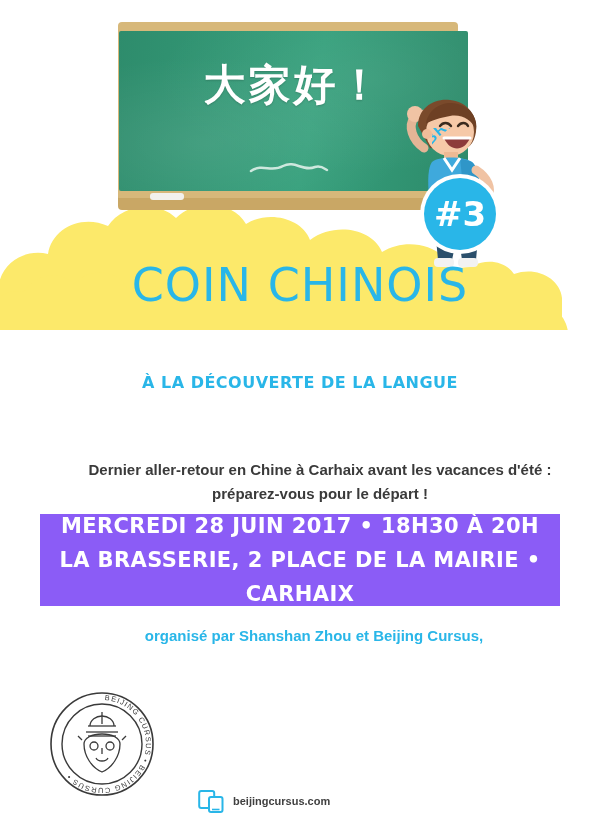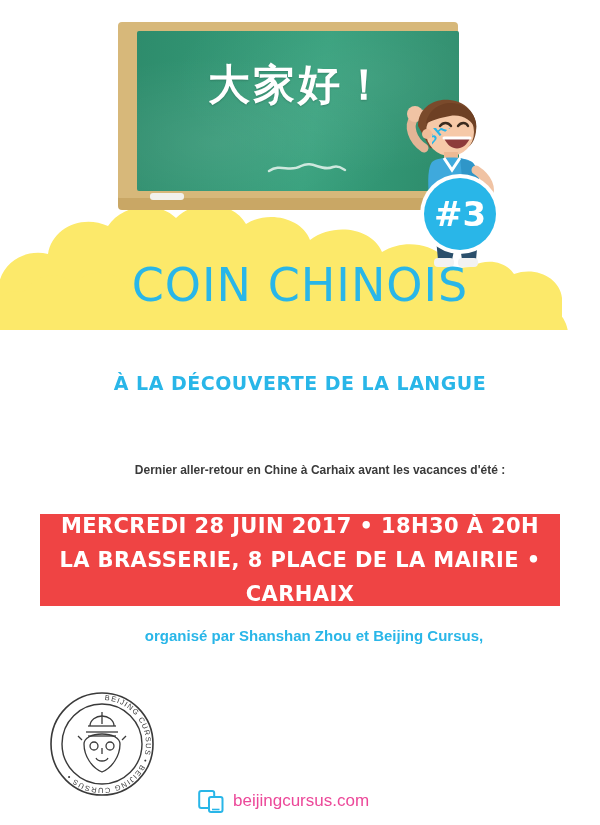--- a/index.html
+++ b/index.html
@@ -40,28 +40,29 @@
   .board-frame::after {
     content: "";
     position: absolute;
     left: 0; bottom: -10px;
     width: 340px; height: 12px;
     background: #c9a765;
     border-radius: 0 0 4px 4px;
   }
   .board-inner {
     position: absolute;
-    left: 19px; top: 9px;
+    left: 1px; top: 9px;
     width: 322px; height: 160px;
     background: #2f8f6e;
     background-image:
       radial-gradient(ellipse at 25% 70%, rgba(255,255,255,0.09), rgba(255,255,255,0) 55%),
       radial-gradient(ellipse at 70% 30%, rgba(255,255,255,0.07), rgba(255,255,255,0) 60%),
       linear-gradient(100deg, #2e8c6c 0%, #36a07c 55%, #2d8a6a 100%);
     border-radius: 2px;
+    padding-left: 27px;
   }
   .board-text {
     position: absolute;
     left: 0; right: 0; top: 26px;
     text-align: center;
     color: #ffffff;
     font-size: 42px;
     letter-spacing: 3px;
     font-family: "DejaVu Sans", sans-serif;
     font-weight: bold;
@@ -130,41 +131,41 @@
     font-size: 46px;
     letter-spacing: 1px;
   }
   .subtitle {
     position: absolute;
     left: 0; right: 0; top: 368px;
     text-align: center;
     color: #29b6e8;
     font-family: "DejaVu Sans", sans-serif;
     font-weight: bold;
-    font-size: 19px;
+    font-size: 16px;
     line-height: 30px;
     letter-spacing: 0.5px;
   }
   .intro {
     position: absolute;
     left: 0; right: 0; top: 458px;
     text-align: center;
     color: #3a3a3a;
-    font-size: 12px;
+    font-size: 15px;
     line-height: 24px;
     font-weight: bold;
     margin-left: 40px;
   }
 
   
   .banner {
     position: absolute;
     left: 40px; top: 514px;
     width: 520px; height: 92px;
-    background: #ef4444;
+    background: #8b5cf6;
     display: flex;
     flex-direction: column;
     align-items: center;
     justify-content: center;
   }
   .banner-line {
     color: #ffffff;
     font-family: "DejaVu Sans", sans-serif;
     font-weight: bold;
     font-size: 21px;
@@ -208,23 +209,23 @@
     line-height: 21px;
   }
   .website {
     position: absolute;
     left: 198px; top: 788px;
     display: flex;
     align-items: center;
   }
   .website-icon { width: 26px; height: 26px; margin-right: 9px; }
   .website-text {
-    color: #ec4899;
-    font-weight: normal;
-    font-size: 17px;
+    color: #404040;
+    font-weight: bold;
+    font-size: 11px;
   }
 </style>
 </head>
 <body>
 
 <div class="poster">
 
   <div class="illustration">
 
     <svg class="cloud" viewBox="0 0 620 150" xmlns="http://www.w3.org/2000/svg">
@@ -293,25 +294,26 @@
   <div class="badge">#3</div>
 
   <div class="title-main">COIN CHINOIS</div>
 
   <div class="subtitle">
     <div>À LA DÉCOUVERTE DE LA LANGUE</div>
   </div>
 
   <div class="intro">
     <div>Dernier aller-retour en Chine à Carhaix avant les vacances d'été :</div>
+    <div>préparez-vous pour le départ !</div>
   </div>
 
   <div class="banner">
     <div class="banner-line">MERCREDI 28 JUIN 2017 • 18H30 À 20H</div>
-    <div class="banner-line">LA BRASSERIE, 8 PLACE DE LA MAIRIE • CARHAIX</div>
+    <div class="banner-line">LA BRASSERIE, 2 PLACE DE LA MAIRIE • CARHAIX</div>
   </div>
 
   <div class="organizer">
     <div>organisé par Shanshan Zhou et Beijing Cursus,</div>
   </div>
 
   <svg class="seal" viewBox="0 0 108 108" xmlns="http://www.w3.org/2000/svg">
     <defs>
       <path id="sealcircle" d="M54,10 A44,44 0 1 1 53.9,10"></path>
     </defs>

